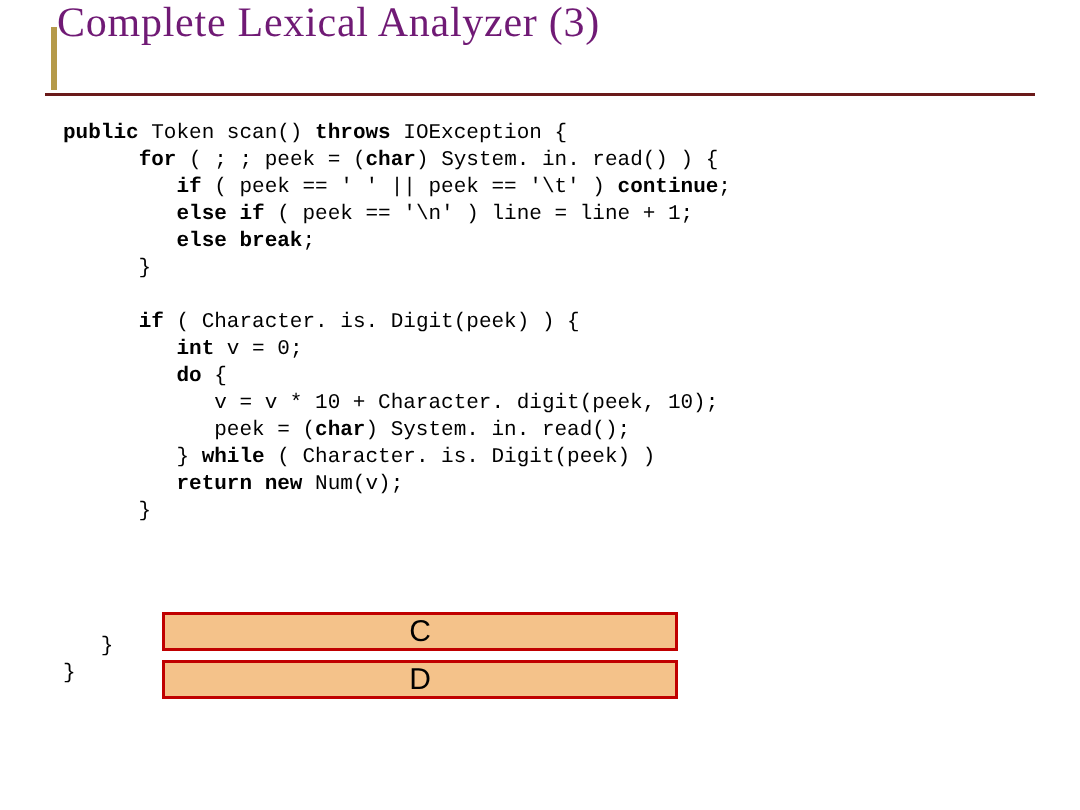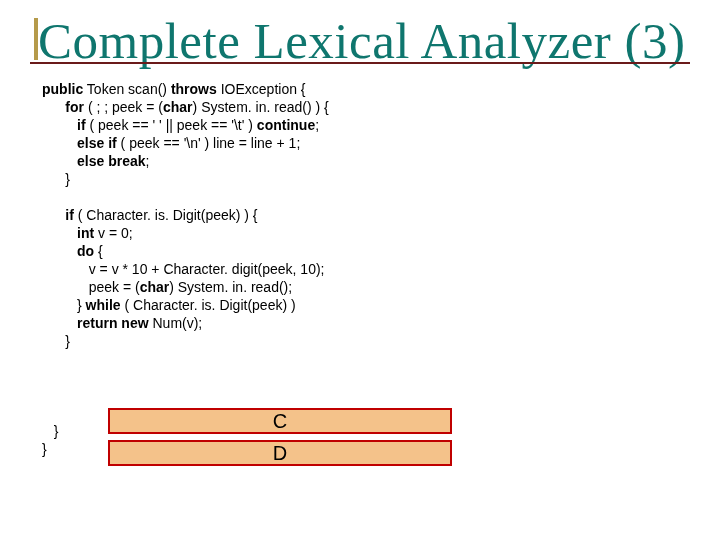--- a/index.html
+++ b/index.html
@@ -13,23 +13,23 @@
   }
   .slide {
     position: relative;
     width: 720px;
     height: 540px;
     box-sizing: border-box;
   }
   .title {
     position: absolute;
     left: 38px;
-    top: 12px;
-    font-size: 51px;
-    color: #0f766e;
+    top: 0;
+    font-size: 28px;
+    color: #701a75;
     letter-spacing: 0.5px;
   }
   .title-underline {
     position: absolute;
     left: 30px;
     top: 62px;
     width: 660px;
     height: 2px;
     background: #6a1a1a;
   }
@@ -39,21 +39,21 @@
     top: 18px;
     width: 4px;
     height: 42px;
     background: #b59a4a;
   }
   .code {
     position: absolute;
     left: 42px;
     top: 80px;
     width: 640px;
-    font-family: Liberation Sans, sans-serif;
+    font-family: Liberation Mono, monospace;
     font-size: 14px;
     line-height: 18px;
     white-space: pre;
     color: #000000;
   }
   .kw { font-weight: bold; }
   .boxC, .boxD {
     position: absolute;
     box-sizing: border-box;
     border: 2px solid #c00000;

